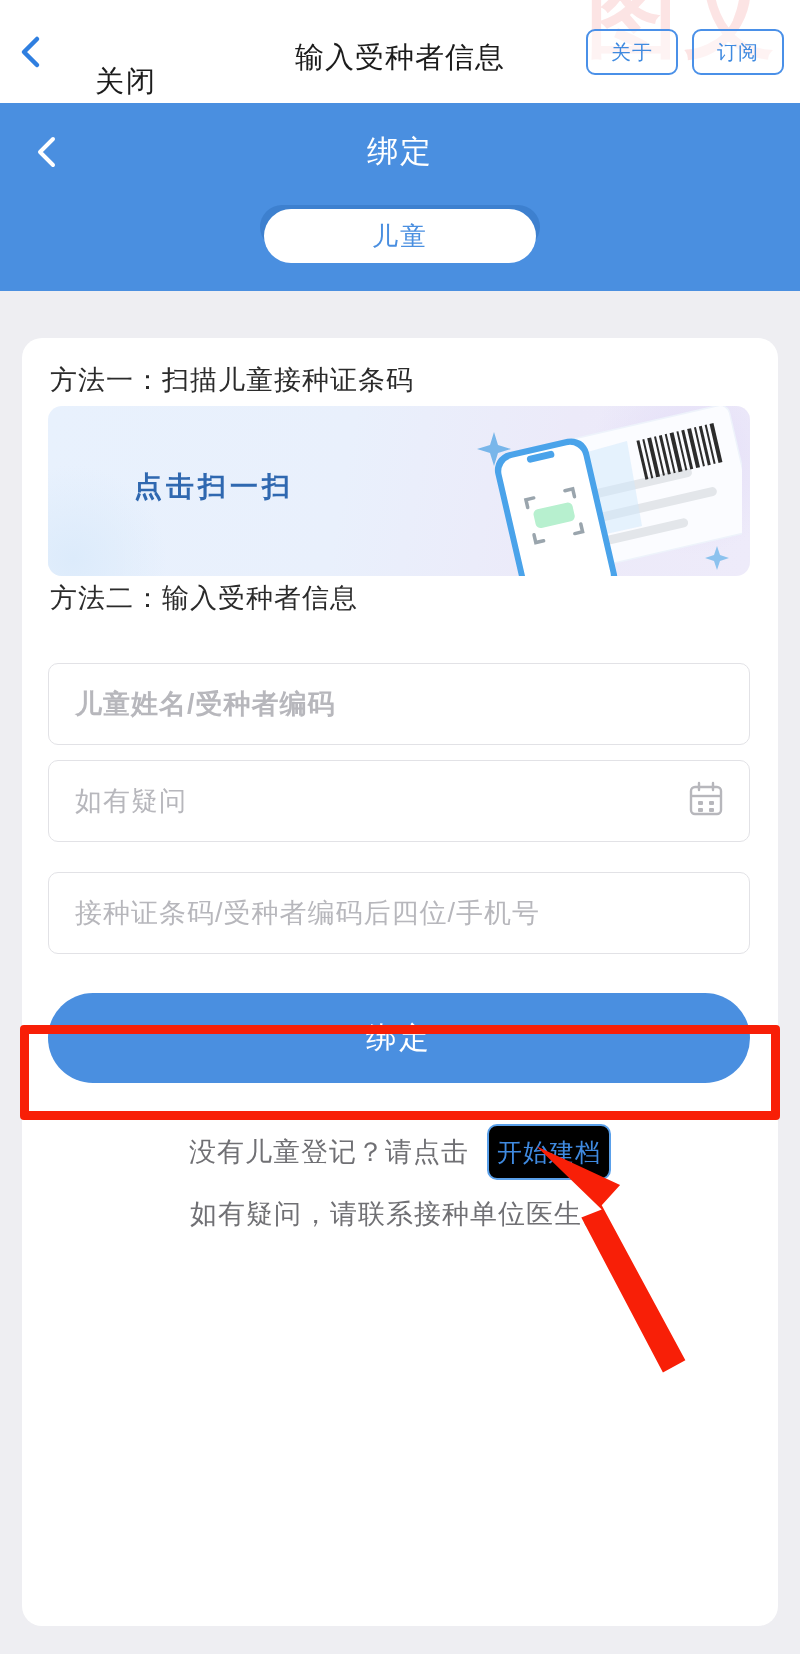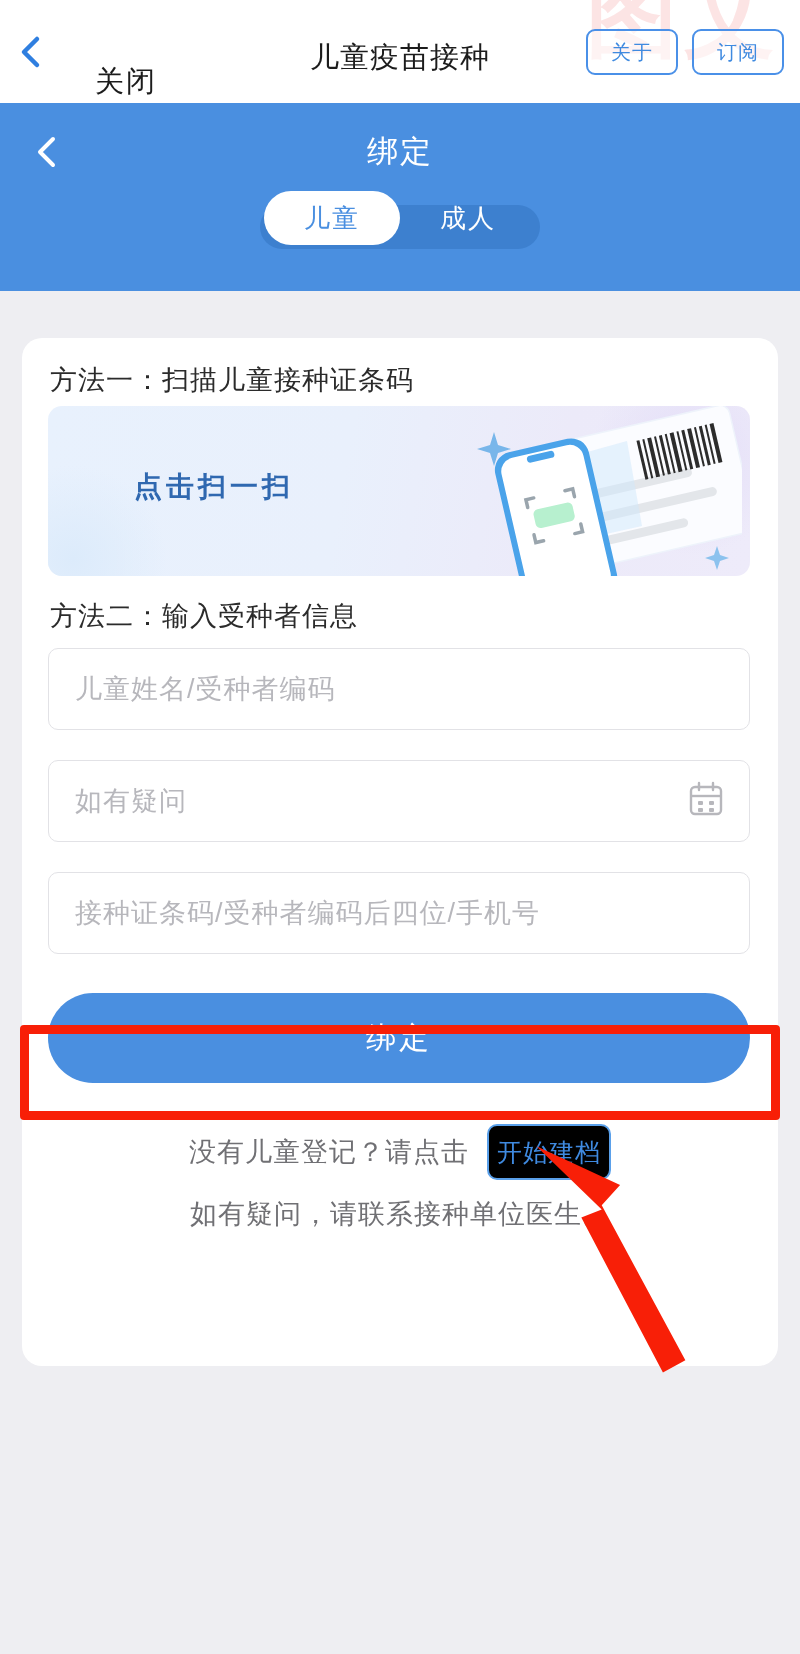--- a/index.html
+++ b/index.html
@@ -50,39 +50,39 @@
     background:#4a8fe0;
   }
   .app-back{ position:absolute; left:24px; top:26px; width:46px; height:46px; }
   .app-title{
     position:absolute; left:0; top:28px; width:800px; text-align:center;
     color:#ffffff; font-size:31px; letter-spacing:2px;
   }
   .seg{
     position:absolute; left:50%; transform:translateX(-50%); top:102px;
     width:280px; height:44px; border-radius:31px;
-    background:#3d80cf; display:flex; align-items:flex-end; padding:4px;
+    background:#3d80cf; display:flex; align-items:flex-start; padding:4px;
   }
   .seg-item{
     flex:1; height:54px; border-radius:27px;
     display:flex; align-items:center; justify-content:center;
     font-size:26px; color:#ffffff; letter-spacing:2px;
   }
   .seg-item.active{ background:#ffffff; color:#4a8fe0; }
 
   
   .card{
-    position:absolute; left:22px; top:338px; width:756px; height:1028px;
+    position:absolute; left:22px; top:338px; width:756px; height:1288px;
     background:#ffffff; border-radius:20px;
   }
   .sec-label{
     position:absolute; left:28px; font-size:27px; color:#2b2b2b; letter-spacing:1px;
   }
   #lbl1{ top:24px; }
-  #lbl2{ top:260px;font-family:Liberation Mono, monospace; }
+  #lbl2{ top:242px;font-family:Liberation Mono, monospace; }
 
   
   .scan-banner{
     position:absolute; left:26px; top:68px; width:702px; height:170px;
     border-radius:14px; overflow:hidden;
     background:linear-gradient(100deg,#e8f1fd 0%,#e9f0fc 42%,#eceaf9 72%,#eeebfa 100%);
   }
   .blob{ position:absolute; border-radius:50%; }
   .blob-a{ left:-70px; top:58px; width:190px; height:190px;
            background:radial-gradient(circle,#dcebfb 0%,rgba(220,235,251,0) 70%); }
@@ -96,21 +96,21 @@
 
   
   .field{
     position:absolute; left:26px; width:702px; height:82px;
     border:1px solid #e2e2e6; border-radius:10px; background:#fff;
   }
   .field .ph{
     position:absolute; left:26px; top:50%; transform:translateY(-50%);
     font-size:27px; color:#b7b7bc; letter-spacing:1px; white-space:nowrap;
   }
-  #f1{ top:310px; }
+  #f1{ top:325px;font-weight:bold; }
   #f2{ top:422px; }
   #f3{ top:534px; }
   .cal-icon{ position:absolute; right:24px; top:50%; transform:translateY(-50%); }
 
   
   .bind-btn{
     position:absolute; left:26px; top:655px; width:702px; height:90px;
     background:#4a8fe0; border-radius:45px; border:none;
     color:#ffffff; font-size:30px; letter-spacing:3px;
     display:flex; align-items:center; justify-content:center;
@@ -150,37 +150,36 @@
   <div class="wx-bar">
     <div class="wx-watermark">图文</div>
 
     <div class="wx-back">
       <svg width="44" height="44" viewBox="0 0 44 44" aria-hidden="true">
         <path d="M27 9 L14 22 L27 35" fill="none" stroke="#2f7fe0" stroke-width="4.5" stroke-linecap="round" stroke-linejoin="round"></path>
       </svg>
     </div>
 
     <div class="wx-close">关闭</div>
-    <div class="wx-title">儿童疫苗接种</div>
+    <div class="wx-title">输入受种者信息</div>
 
     <div class="wx-btn about">关于</div>
     <div class="wx-btn subscribe">订阅</div>
   </div>
 
   <div class="app-header">
     <div class="app-back">
       <svg width="46" height="46" viewBox="0 0 46 46" aria-hidden="true">
         <path d="M29 10 L16 23 L29 36" fill="none" stroke="#ffffff" stroke-width="4" stroke-linecap="round" stroke-linejoin="round"></path>
       </svg>
     </div>
     <div class="app-title">绑定</div>
 
     <div class="seg">
       <div class="seg-item active">儿童</div>
-      <div class="seg-item">成人</div>
     </div>
   </div>
 
   <div class="card">
 
     <div class="sec-label" id="lbl1">方法一：扫描儿童接种证条码</div>
 
     <div class="scan-banner">
       <div class="blob blob-a"></div>
       <div class="blob blob-b"></div>

